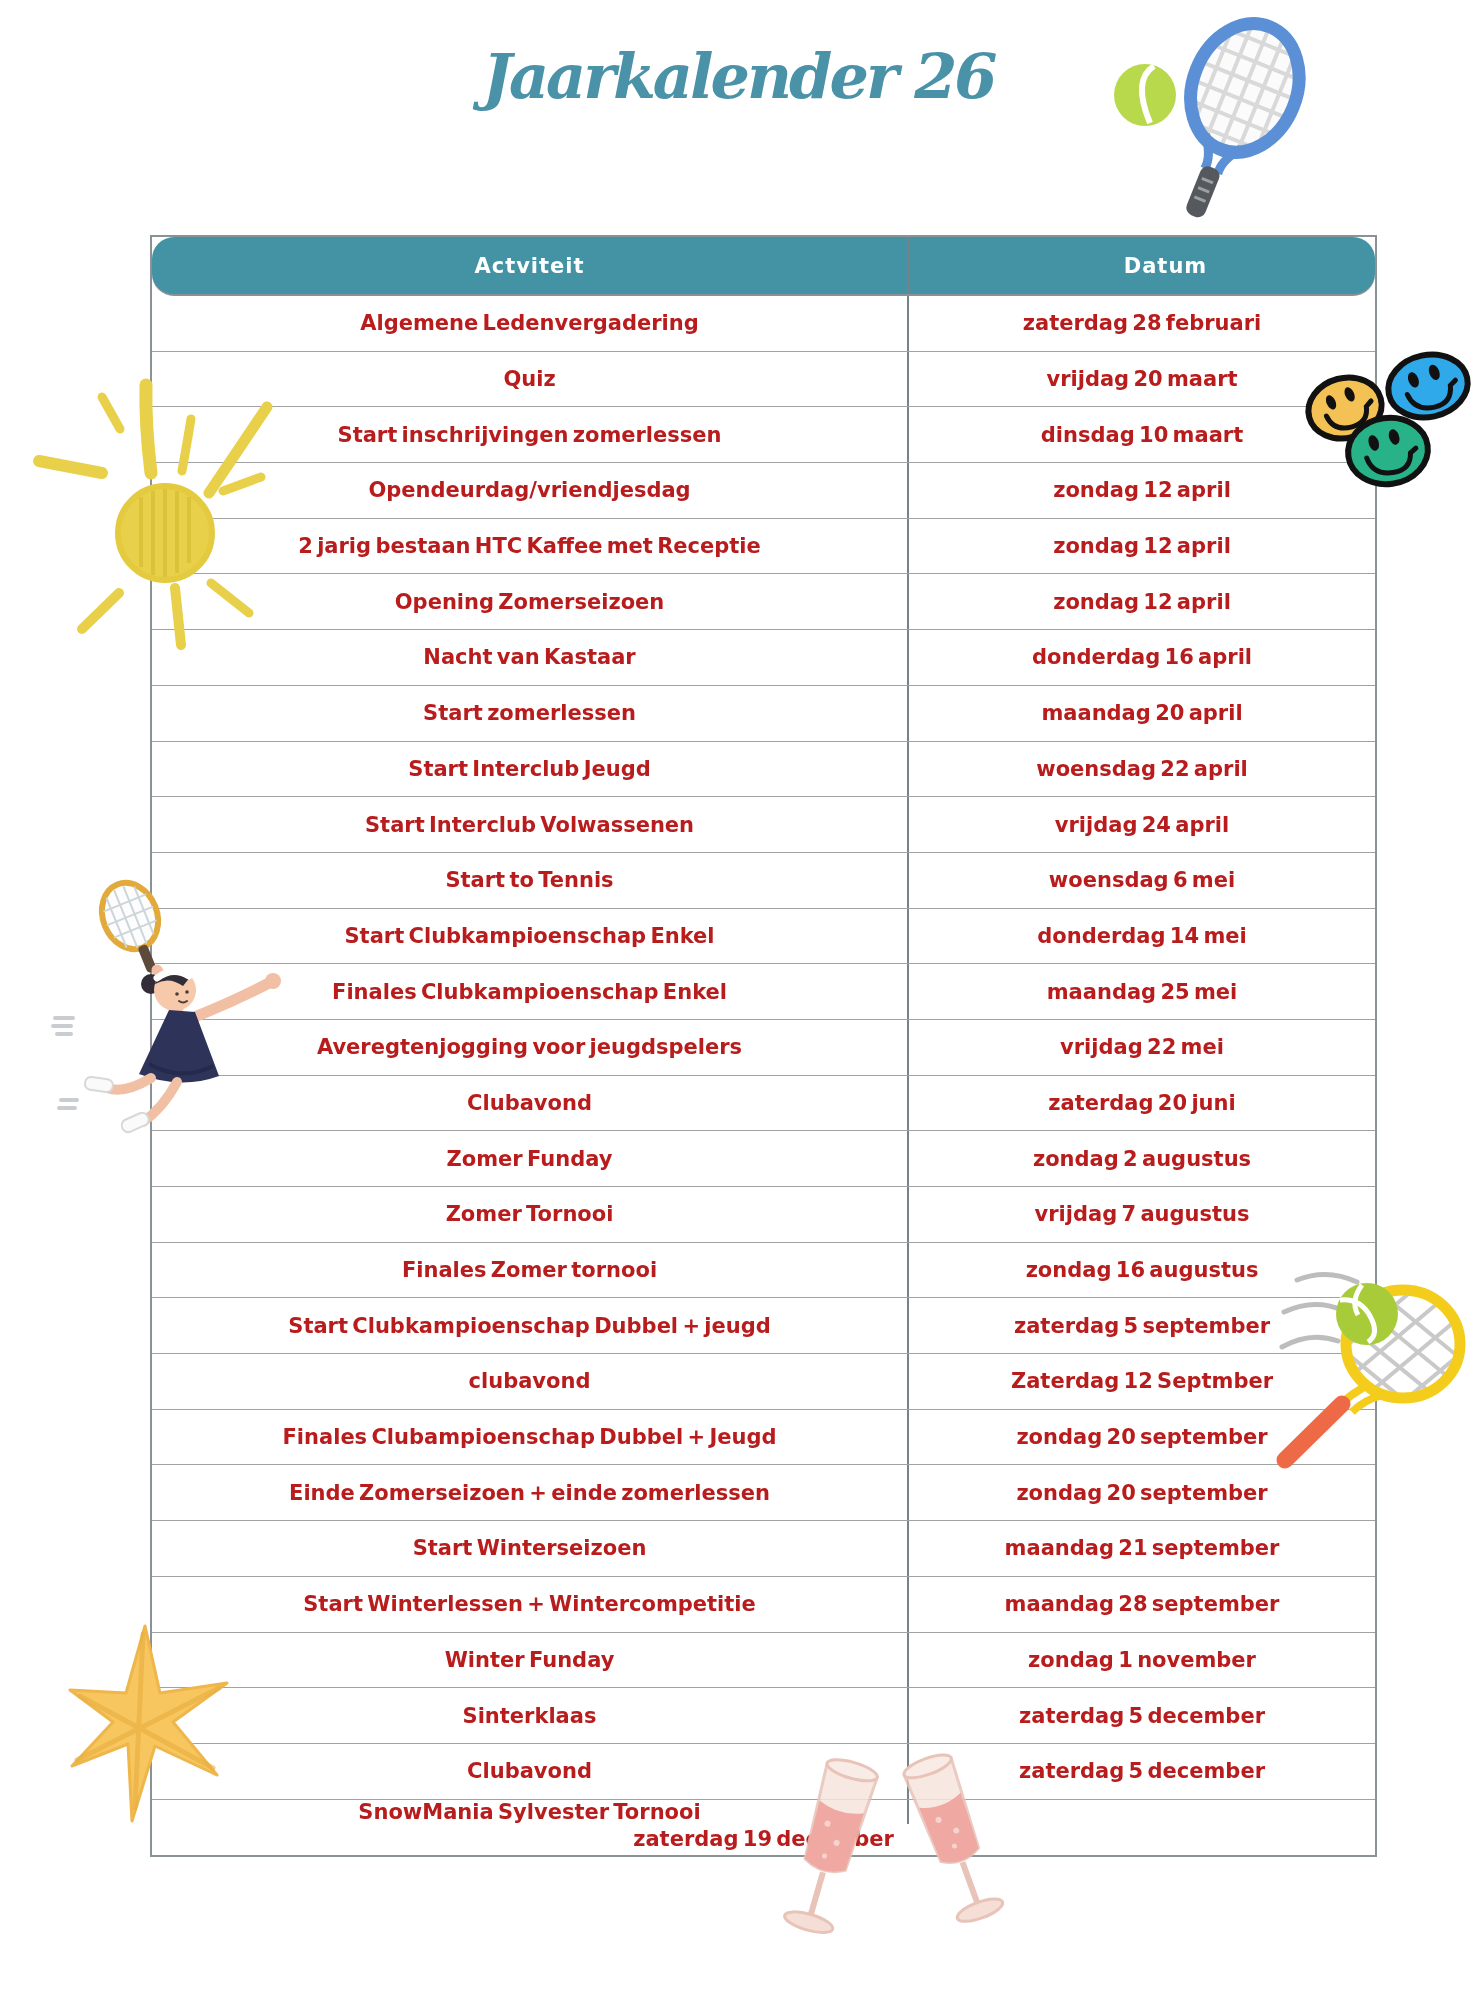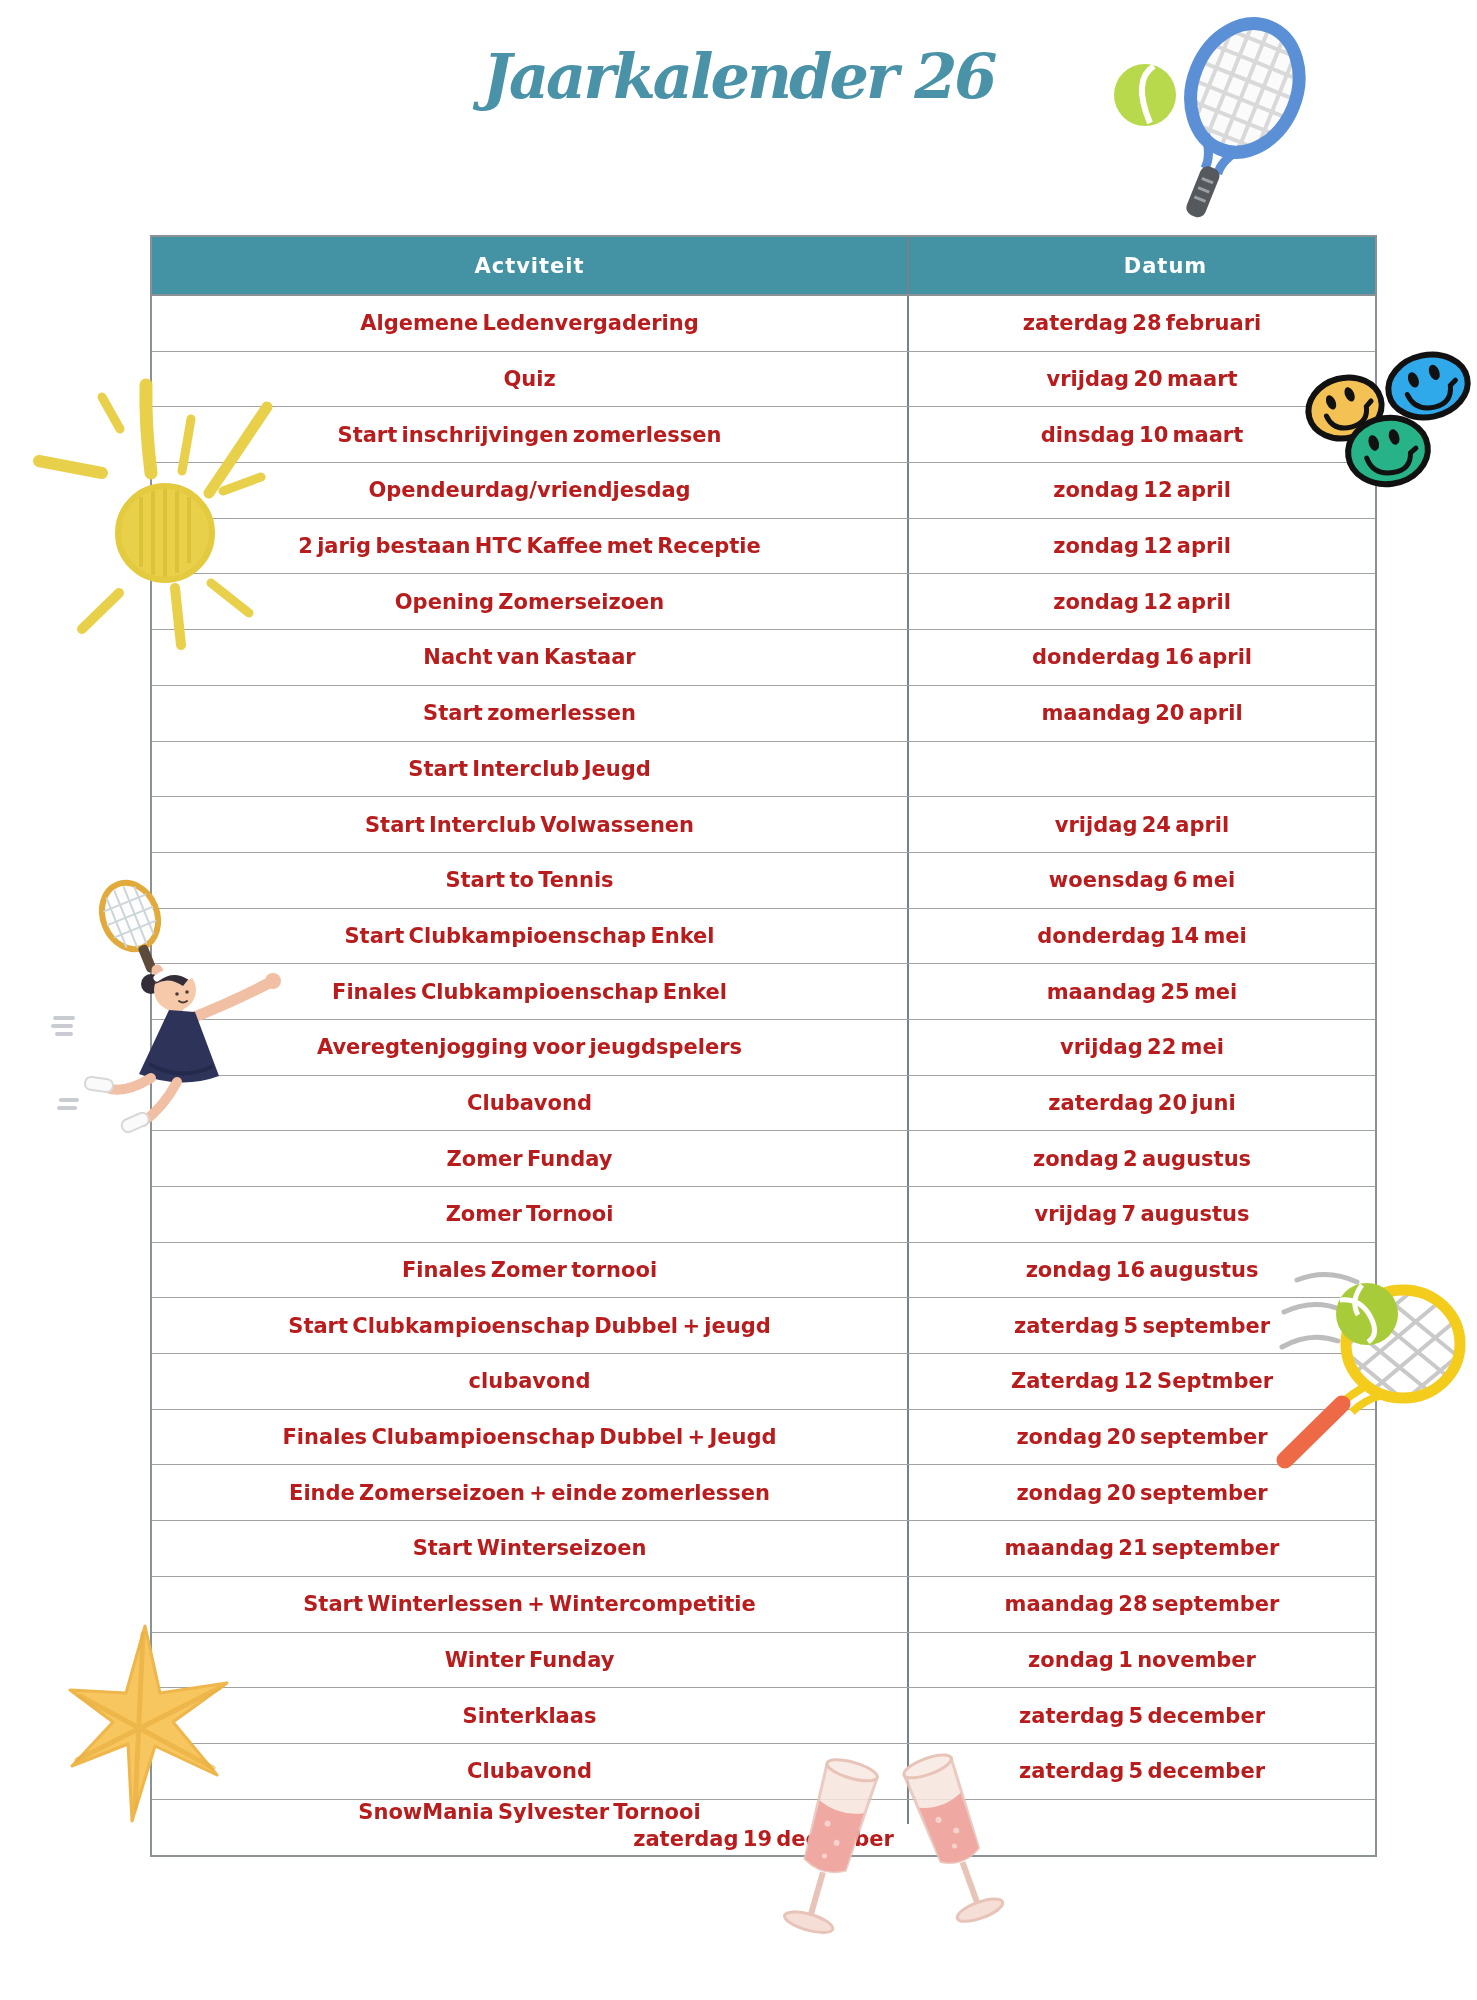--- a/index.html
+++ b/index.html
@@ -13,21 +13,21 @@
   .page-title {
     display:inline-block; margin:0;
     font-family:"DejaVu Serif", serif; font-style:italic; font-weight:bold;
     font-size:62px; letter-spacing:-3px; color:#4a92a7;
   }
   
   .cal-table {
     position:absolute; left:150px; top:235px; width:1227px;
     border:2px solid #8a9296; box-sizing:border-box; z-index:1; background:#fff;
   }
-  .thead { display:flex; height:57px; background:#4493a4; border-bottom:2px solid #8a9296; }
+  .thead { display:flex; height:57px; background:#4493a4; border-bottom:2px solid #8a9296;border-radius:22px; }
   .th {
     display:flex; align-items:center; justify-content:center;
     color:#ffffff; font-size:21px; font-weight:bold; letter-spacing:1px;
   }
   .col-a { width:61.9%; border-right:2px solid #75828a; box-sizing:border-box; }
   .col-d { flex:1;padding-left:47px; }
   .tr { display:flex; height:55.69px; border-bottom:1px solid #a2a2a2; box-sizing:border-box; }
   .tr:last-child { border-bottom:none;flex-direction:column; }
   .td {
     display:flex; align-items:center; justify-content:center; text-align:center;
@@ -110,20 +110,21 @@
         <div class="tr">
           <div class="td col-a">Nacht van Kastaar</div>
           <div class="td col-d">donderdag 16 april</div>
         </div>
         <div class="tr">
           <div class="td col-a">Start zomerlessen</div>
           <div class="td col-d">maandag 20 april</div>
         </div>
         <div class="tr">
           <div class="td col-a">Start Interclub Jeugd</div>
+          <div class="td col-d">woensdag 22 april</div>
         </div>
         <div class="tr">
           <div class="td col-a">Start Interclub Volwassenen</div>
           <div class="td col-d">vrijdag 24 april</div>
         </div>
         <div class="tr">
           <div class="td col-a">Start to Tennis</div>
           <div class="td col-d">woensdag 6 mei</div>
         </div>
         <div class="tr">

